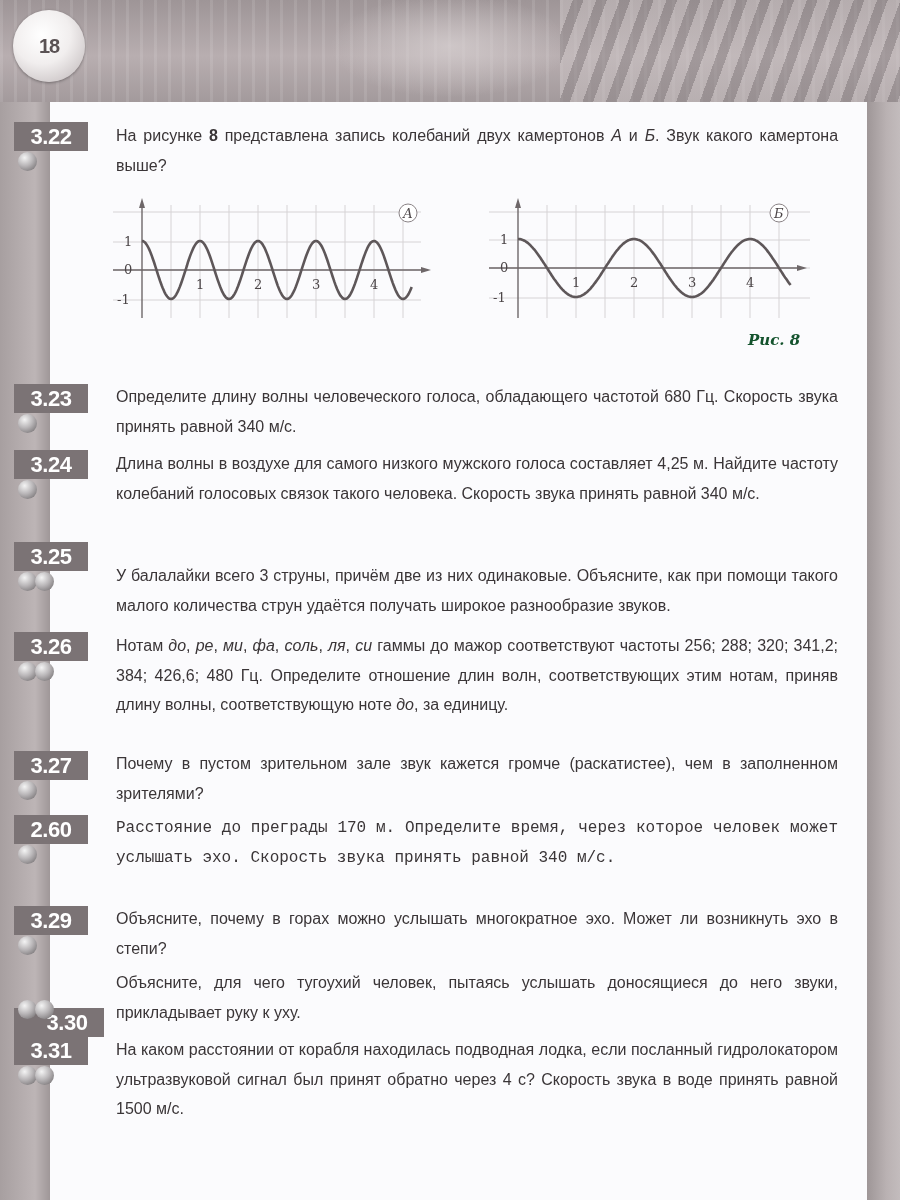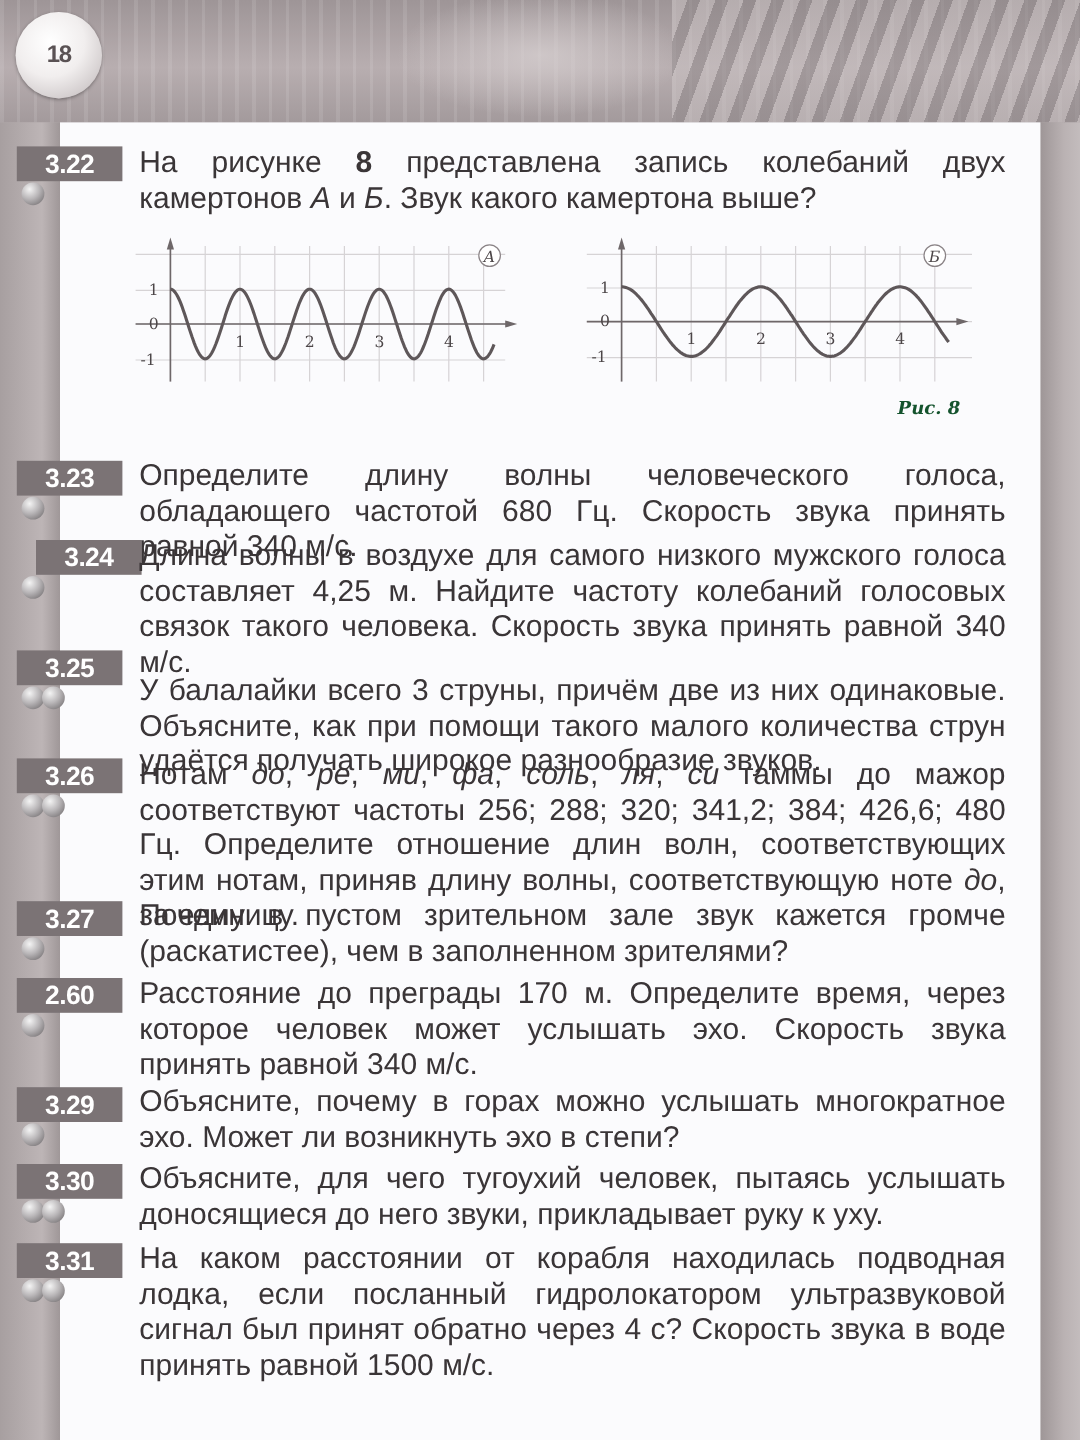--- a/index.html
+++ b/index.html
@@ -39,34 +39,34 @@
   }
   .page-number-ball span {
     font-weight:bold; font-size:20px; color:#5a5254; letter-spacing:-1px;
   }
   .page {
     position:absolute; left:50px; top:102px; width:817px; height:1098px;
     background:#fbfbfd;
   }
   .task { position:absolute; left:0; width:900px; }
   .badge {
-    position:absolute; left:14px; width:88px; height:29px;
+    position:absolute; left:14px; width:74px; height:29px;
     background:#7b7375; color:#ffffff;
     font-weight:bold; font-size:22px; line-height:29px; text-align:center;
     letter-spacing:-0.5px;
   }
   .balls { position:absolute; left:18px; display:flex; gap:0px; }
   .ball {
     width:19px; height:19px; border-radius:50%;
     background: radial-gradient(circle at 35% 30%, #f4f4f4 0%, #b9b6b8 45%, #7c787a 85%, #5f5b5d 100%);
     margin-right:-2px;
   }
   .task-text {
     position:absolute; left:116px; width:722px;
-    font-size:25px; line-height:29.5px; color:#3a3537;
+    font-size:16px; line-height:29.5px; color:#3a3537;
     text-align:justify; text-align-last:left;
   }
   .task-text i { font-style:italic; }
   .task-text b { font-weight:bold; }
   .figure { position:absolute; }
   .fig-caption {
     position:absolute; left:748px; top:331px;
     font-family:"DejaVu Serif", "Liberation Serif", serif;
     font-style:italic; font-weight:bold; font-size:15px; color:#14532d;
   }
@@ -170,21 +170,21 @@
 
 <div class="task">
   <div class="badge" style="top:384px;">3.23</div>
   <div class="balls" style="top:414px;">
     <div class="ball"></div>
   </div>
   <div class="task-text" style="top:382px;">Определите длину волны человеческого голоса, обладающего частотой 680 Гц. Скорость звука принять равной 340 м/с.</div>
 </div>
 
 <div class="task">
-  <div class="badge" style="top:450px;margin-left:16px;">3.24</div>
+  <div class="badge" style="top:450px;">3.24</div>
   <div class="balls" style="top:480px;">
     <div class="ball"></div>
   </div>
   <div class="task-text" style="top:449px;">Длина волны в воздухе для самого низкого мужского голоса составляет 4,25 м. Найдите частоту колебаний голосовых связок такого человека. Скорость звука принять равной 340 м/с.</div>
 </div>
 
 <div class="task">
   <div class="badge" style="top:542px;">3.25</div>
   <div class="balls" style="top:572px;">
     <div class="ball"></div>
@@ -208,33 +208,33 @@
     <div class="ball"></div>
   </div>
   <div class="task-text" style="top:749px;">Почему в пустом зрительном зале звук кажется громче (раскатистее), чем в заполненном зрителями?</div>
 </div>
 
 <div class="task">
   <div class="badge" style="top:815px;">2.60</div>
   <div class="balls" style="top:845px;">
     <div class="ball"></div>
   </div>
-  <div class="task-text" style="top:814px;">Расстояние до преграды 170 м. Определите время, через которое человек может услышать эхо. Скорость звука принять равной 340 м/с.</div>
+  <div class="task-text" style="top:814px;font-family:Liberation Mono, monospace;">Расстояние до преграды 170 м. Определите время, через которое человек может услышать эхо. Скорость звука принять равной 340 м/с.</div>
 </div>
 
 <div class="task">
   <div class="badge" style="top:906px;">3.29</div>
   <div class="balls" style="top:936px;">
     <div class="ball"></div>
   </div>
   <div class="task-text" style="top:904px;">Объясните, почему в горах можно услышать многократное эхо. Может ли возникнуть эхо в степи?</div>
 </div>
 
 <div class="task">
-  <div class="badge" style="top:970px;">3.30</div>
+  <div class="badge" style="top:1008px;padding-left:16px;">3.30</div>
   <div class="balls" style="top:1000px;">
     <div class="ball"></div>
     <div class="ball"></div>
   </div>
   <div class="task-text" style="top:968px;">Объясните, для чего тугоухий человек, пытаясь услышать доносящиеся до него звуки, прикладывает руку к уху.</div>
 </div>
 
 <div class="task">
   <div class="badge" style="top:1036px;">3.31</div>
   <div class="balls" style="top:1066px;">

